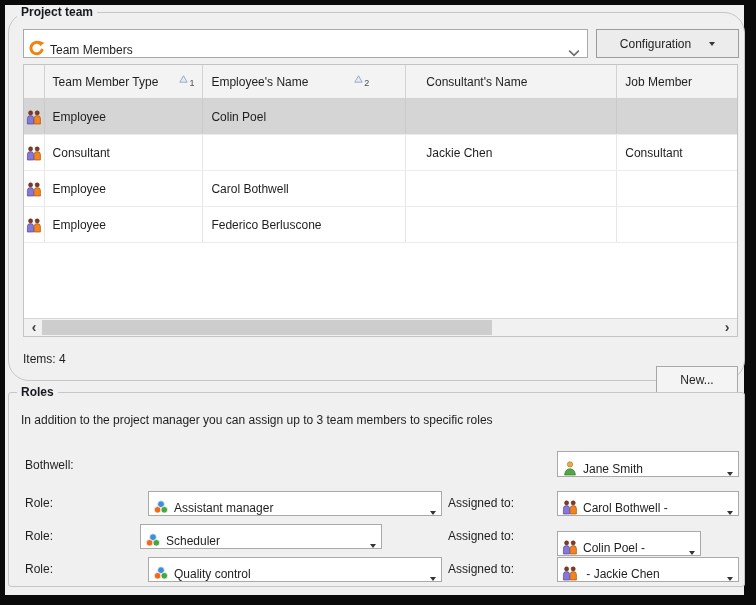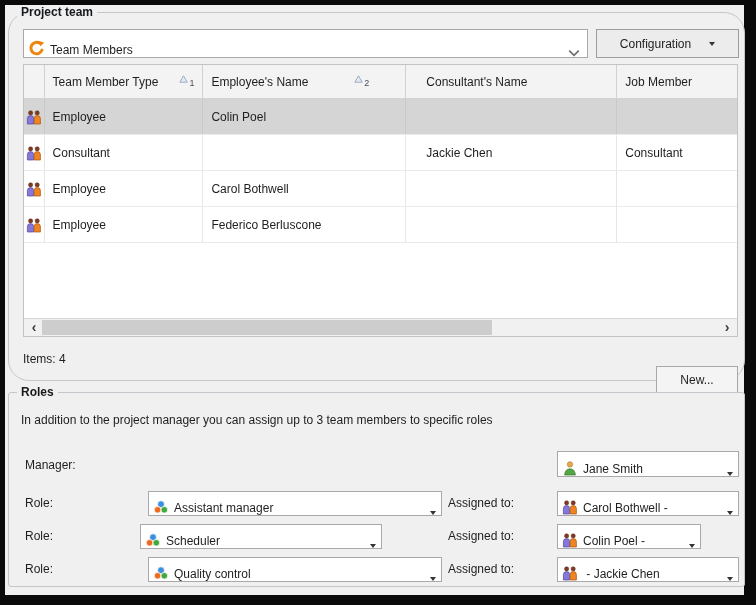--- a/index.html
+++ b/index.html
@@ -190,21 +190,21 @@
     <div class="btn light" style="left:647px;top:333px;width:82px;height:27px;margin-top:20px;">
       <span>New...</span>
     </div>
   </div>
 
   <div class="group" style="left:3px;top:387px;width:735px;height:193px;">
     <span class="group-title">Roles</span>
 
     <span class="label" style="left:12px;top:20px;">In addition to the project manager you can assign up to 3 team members to specific roles</span>
 
-    <span class="label" style="left:16px;top:65px;">Manager:</span>
+    <span class="label" style="left:16px;top:65px;">Bothwell:</span>
     <div class="combo" style="left:548px;top:58px;width:182px;height:26px;">
       <span class="c-icon">
           <svg width="16" height="16">
             <use href="#i-person"></use>
           </svg>
         </span>
       <span class="c-value">Jane Smith</span>
       <span class="c-dd">
           <span class="tri"></span>
         </span>
@@ -241,21 +241,21 @@
           <svg width="16" height="16">
             <use href="#i-balls"></use>
           </svg>
         </span>
       <span class="c-value">Scheduler</span>
       <span class="c-dd">
           <span class="tri"></span>
         </span>
     </div>
     <span class="label" style="left:439px;top:136px;">Assigned to:</span>
-    <div class="combo" style="left:548px;top:131px;width:144px;height:25px;">
+    <div class="combo" style="left:548px;top:138px;width:144px;height:25px;">
       <span class="c-icon">
           <svg width="16" height="16">
             <use href="#i-people"></use>
           </svg>
         </span>
       <span class="c-value">Colin Poel -</span>
       <span class="c-dd">
           <span class="tri"></span>
         </span>
     </div>

